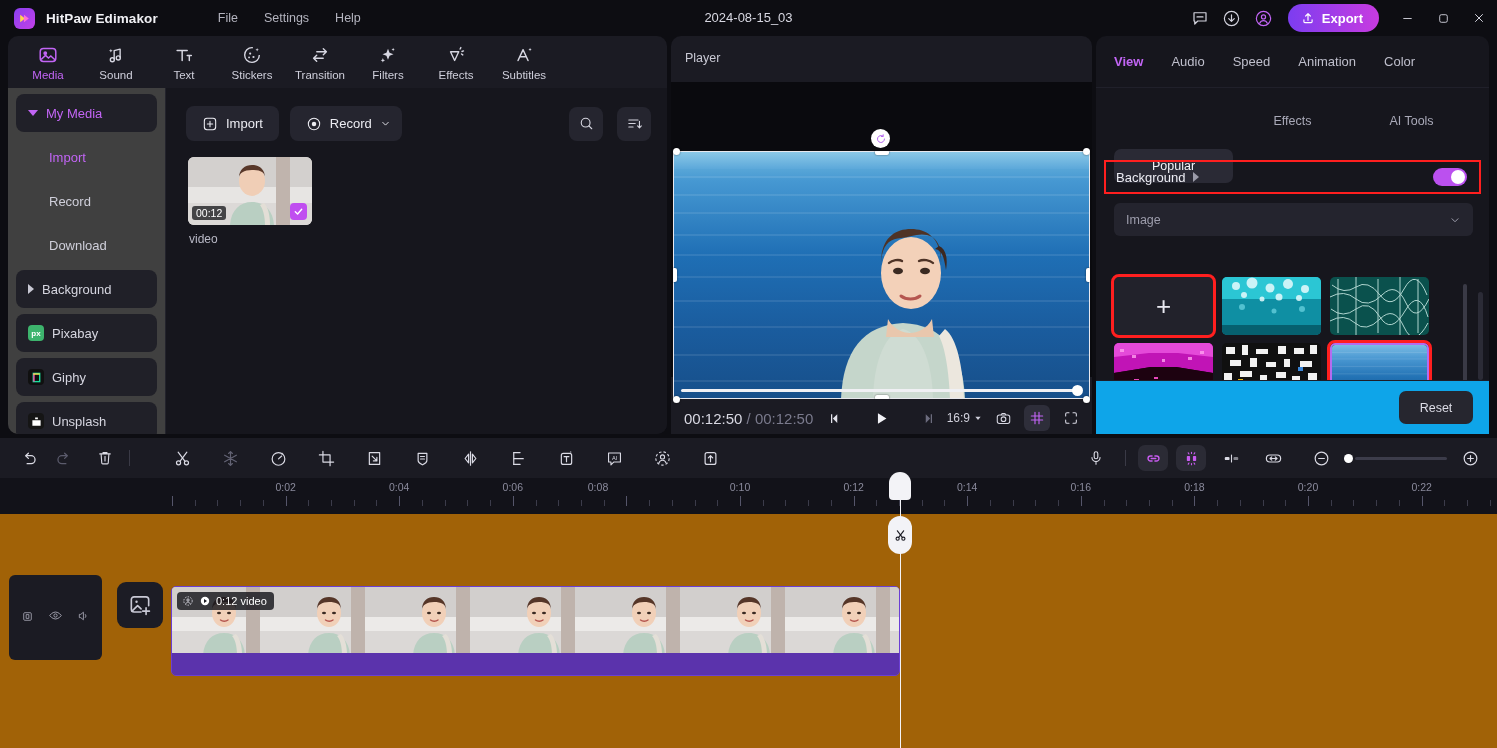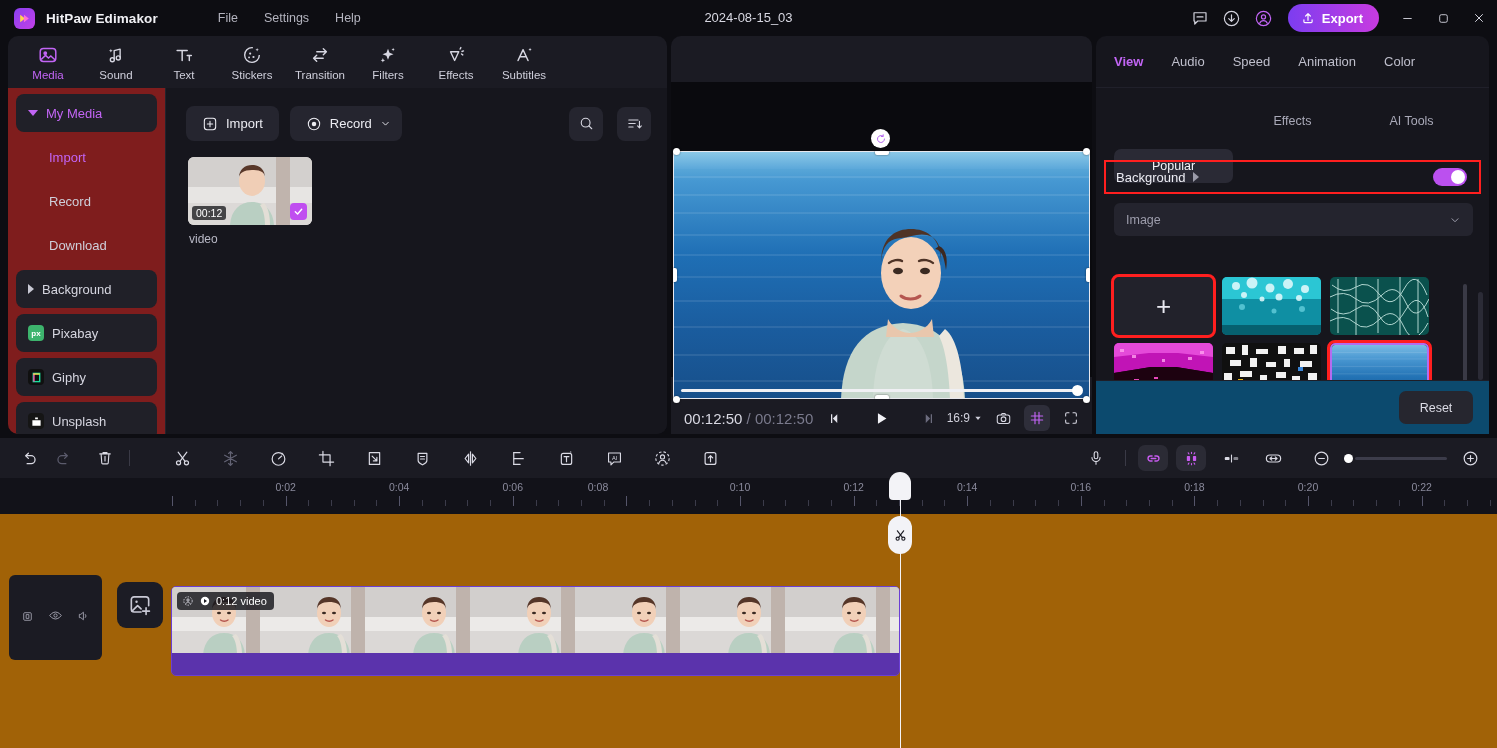--- a/index.html
+++ b/index.html
@@ -52,21 +52,21 @@
   }
   .lt .lbl { font-size: 11.5px; color: #cfcfdb; }
   .lt.active .lbl { color: #c265f5; }
   .lt svg { display:block; }
 
   
   .leftpanel {
     position: absolute; left: 8px; top: 88px; width: 659px; height: 346px;
     background: #16161d; border-radius: 0 0 10px 10px; overflow:hidden;
   }
-  .sidebar { position:absolute; left:0; top:0; width: 157px; height:346px; background:#7f1d1d; padding: 6px 8px 8px 8px; }
+  .sidebar { position:absolute; left:0; top:0; width: 157px; height:346px; background:#404040; padding: 6px 8px 8px 8px; }
   .sb-item {
     height: 38px; border-radius: 8px; display:flex; align-items:center;
     padding-left: 12px; font-size: 13px; color:#d6d6e0; margin-bottom: 6px; gap: 8px;
   }
   .sb-item.group { background:#202028; }
   .sb-item.open { color:#c265f5; }
   .sb-sub { height: 38px; display:flex; align-items:center; padding-left: 33px; font-size:13px; color:#cfcfda; margin-bottom:6px;}
   .sb-sub.sel { color:#c265f5; }
   .caret-d { width:0;height:0;border-left:5px solid transparent;border-right:5px solid transparent;border-top:6px solid #c265f5; }
   .caret-r { width:0;height:0;border-top:5px solid transparent;border-bottom:5px solid transparent;border-left:6px solid #c8c8d4; }
@@ -151,21 +151,21 @@
     padding: 0 12px; font-size:12.5px; color:#9d9dac;
   }
   .bgrid { position:absolute; left:18px; top:241px; width:350px; }
   .brow { display:flex; gap: 0; margin-bottom: 8px; }
   .bcell { width: 99px; height: 58px; border-radius:5px; margin-right: 9px; overflow:hidden; position:relative; }
   .bcell.add { background:#22222b; display:flex;align-items:center;justify-content:center; }
   .bcell.redsel { outline: 3px solid #ff1f1f; outline-offset: 0px; }
   .bcell.sel-inner { border: 2px solid #b46cf0; }
   .vscroll { position:absolute; width:4px; border-radius:2px; background:#3a3a46;}
   .vscroll2 { position:absolute; width:5px; border-radius:3px; background:#2b2b36;}
-  .resetbar { position:absolute; left:0; bottom:0; width:393px; height:54px; background:#0c4a6e; border-top:1px solid #1e1e27;text-decoration:underline;}
+  .resetbar { position:absolute; left:0; bottom:0; width:393px; height:54px; background:#0ea5e9; border-top:1px solid #1e1e27;text-decoration:underline;}
   .reset {
     position:absolute; right:16px; top:10px; width:74px;height:33px;border-radius:7px;background:#26262f;
     display:flex;align-items:center;justify-content:center;font-size:12.5px;color:#dcdce6;
   }
 
   
   .ttbar { position:absolute; left:0; top:438px; width:1497px; height:40px; background:#1b1b23; display:flex; align-items:center;}
   .tt { width:34px;height:30px;display:flex;align-items:center;justify-content:center;border-radius:6px;}
   .vsep { width:1px;height:16px;background:#3a3a46;margin: 0 7px;}
   .tt.chip { background:#2b2b35; border-radius:7px; width:30px;height:26px; }
@@ -437,20 +437,21 @@
                 </svg>
             </div>
           </div>
           <div class="thumb-name">video</div>
         </div>
       </div>
     </div>
   </div>
 
   <div class="player">
+    <div class="player-title">Player</div>
 
     <div class="stage">
       <div class="canvas">
         <svg viewBox="0 0 417 248" preserveAspectRatio="none" style="position:absolute;left:0;top:0;width:100%;height:100%">
           <defs>
             <linearGradient id="sea" x1="0" y1="0" x2="0" y2="1">
               <stop offset="0%" stop-color="#73bbe0"></stop>
                 <stop offset="12%" stop-color="#4698d2"></stop>
               <stop offset="42%" stop-color="#1f6fb5"></stop>
                 <stop offset="72%" stop-color="#1a5c9e"></stop>

